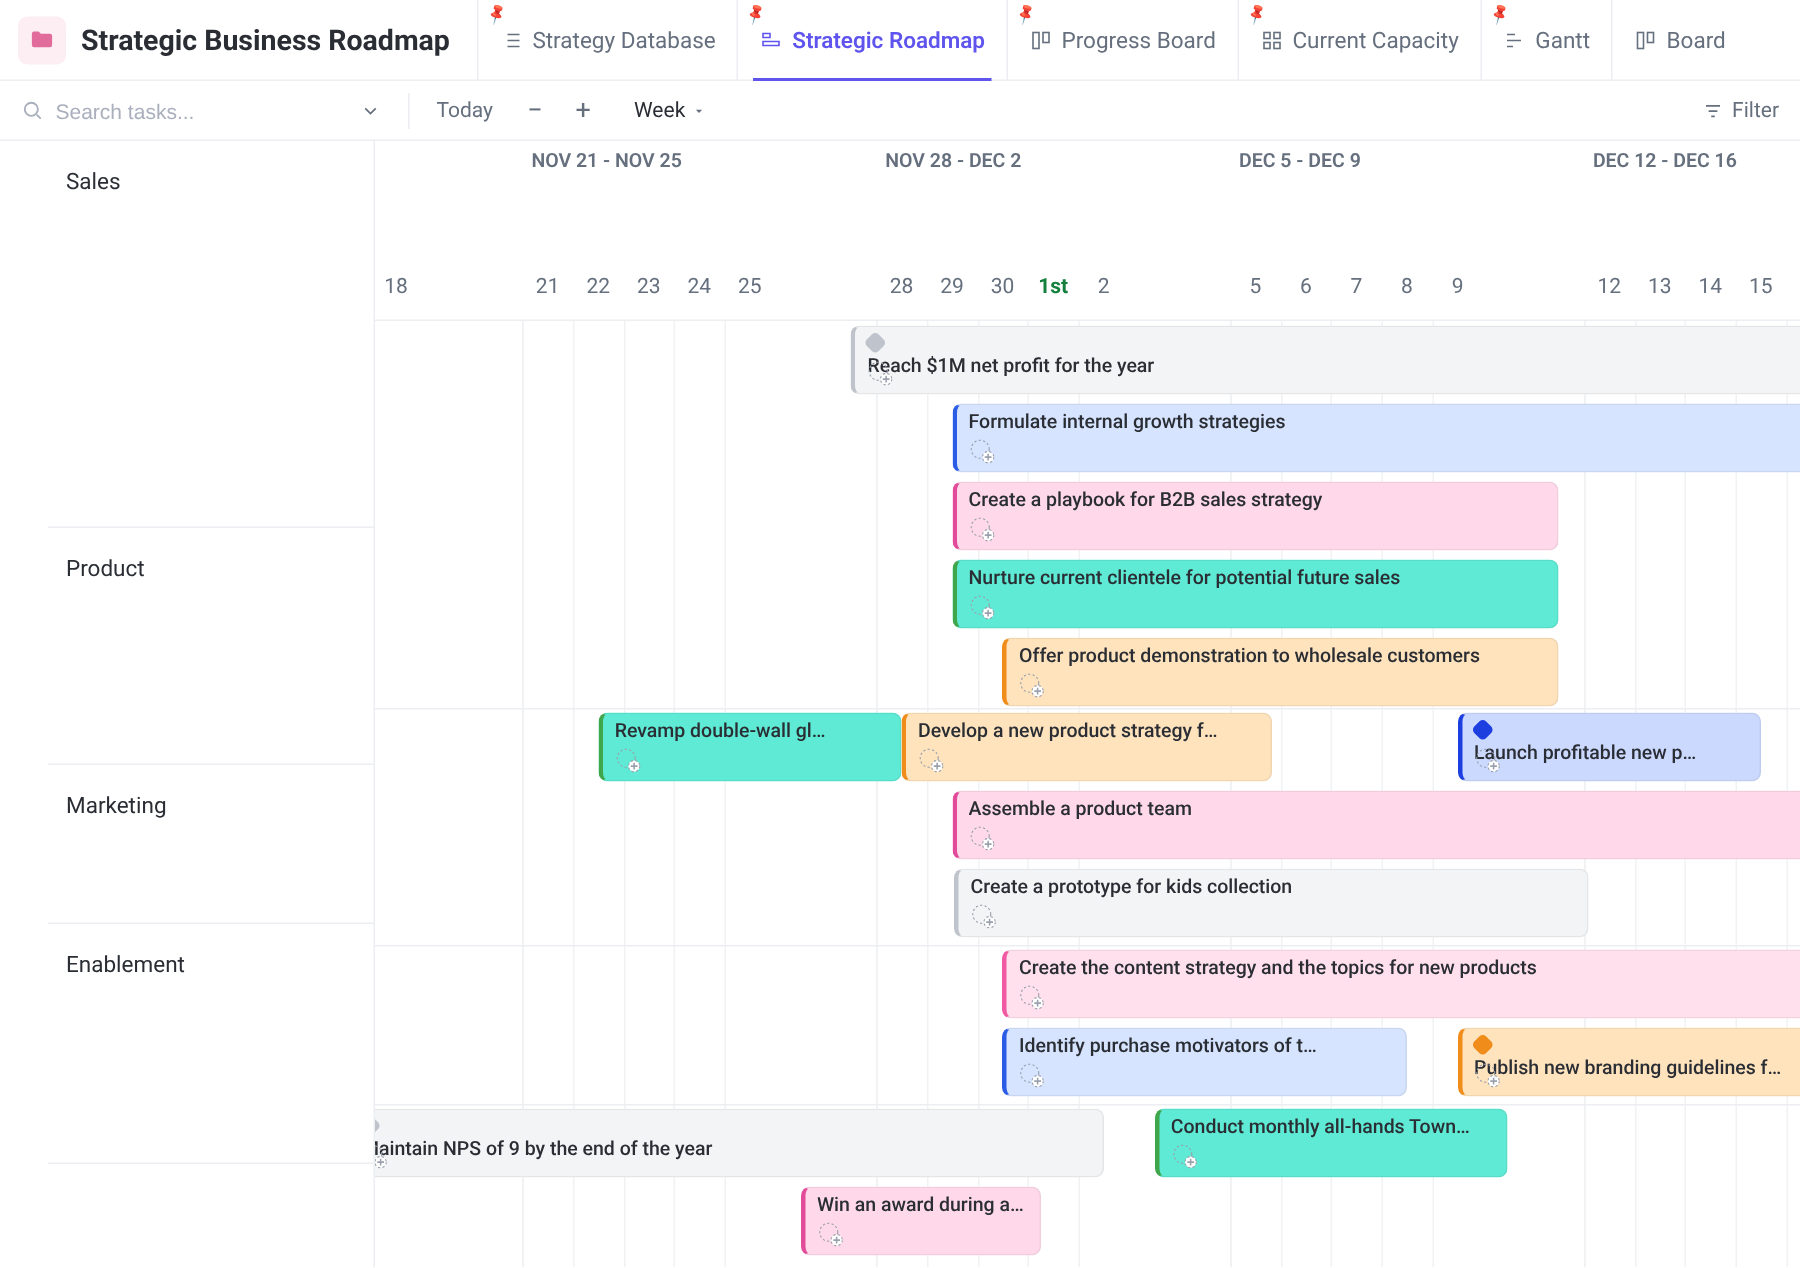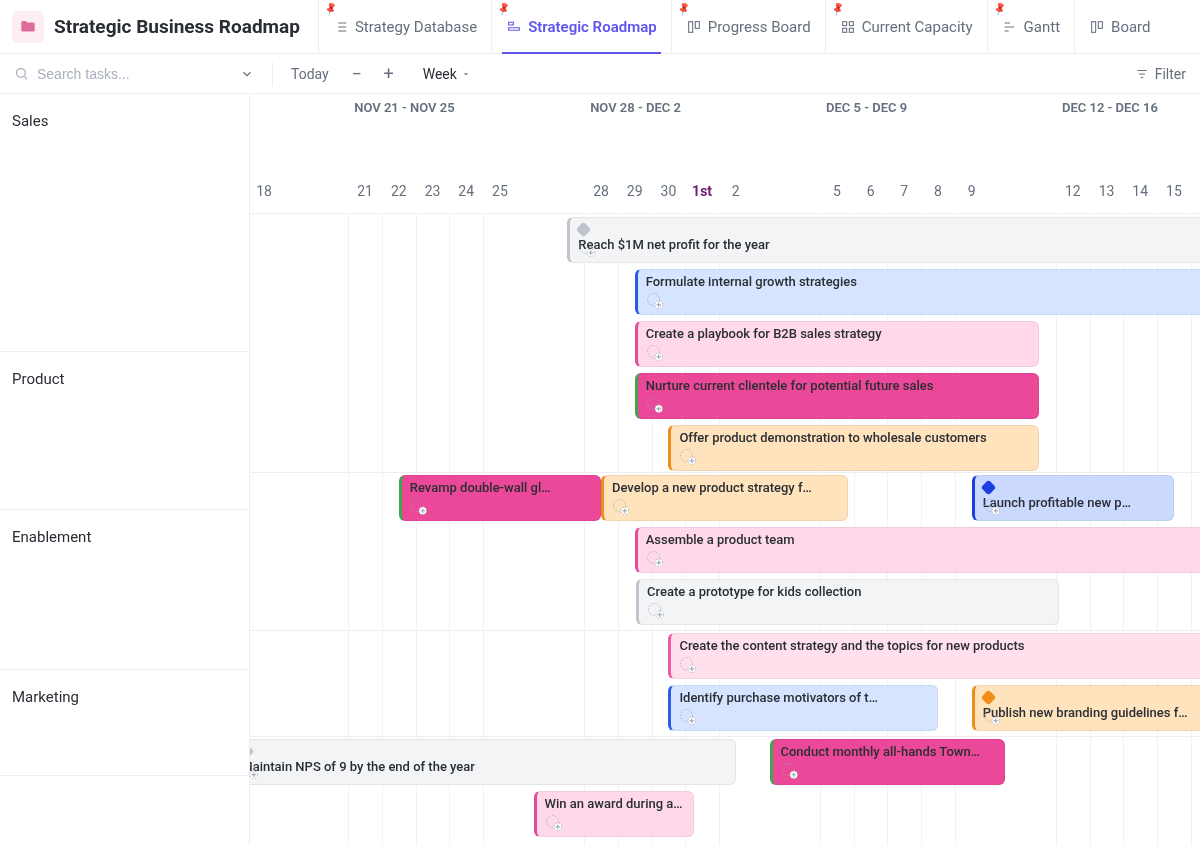--- a/index.html
+++ b/index.html
@@ -100,21 +100,21 @@
     display: flex; flex-direction: column;
   }
   .leftcol .list-head {
     height: 120px;
     border-bottom: 1px solid #eceef1;
     display: flex; align-items: flex-end;
     padding: 0 12px 12px 12px;
   }
   .leftcol .list-head .lh-title { font-size: 17px; font-weight: 500; }
   .leftcol .list-head .lh-icons { margin-left:auto; display:flex; gap:10px; color:#a9afbc; }
-  .leftcol .groups { position: relative; }
+  .leftcol .groups { position: relative; padding-left: 32px; }
   .leftcol .group {
     border-bottom: 1px solid #eceef1;
     padding: 18px 12px 0 12px;
     font-size: 15px;
     color: #2a2e34;
   }
 
   .ganttwrap {
     position: relative;
     overflow: hidden;
@@ -145,21 +145,21 @@
     white-space: nowrap;
   }
   .day-row {
     position: absolute; left:0; right:0; bottom: 8px; height: 22px;
   }
   .day-label {
     position: absolute;
     font-size: 14px; color:#656f7d;
     transform: translateX(-50%);
   }
-  .day-label.first { font-weight: 700; color:#701a75; }
+  .day-label.first { font-weight: 700; color:#15803d; }
 
   
   .rows { position: relative; z-index: 1; }
   .row-sep { position:absolute; left:0; right:0; height:1px; background:#eceef1; }
   .task {
     position: absolute;
     height: 46px;
     border-radius: 6px;
     padding: 4px 8px 0 8px;
     font-size: 13px;
@@ -191,21 +191,21 @@
   .task .assignee {
     position: absolute; left: 8px; bottom: 4px;
     width: 18px; height: 18px;
   }
   .task .assignee svg { width:18px; height:18px; }
 
   
   .c-gray   { background:#f3f4f6; border-left-color:#bfc4cc; }
   .c-blue   { background:#d6e4ff; border-left-color:#2b5ce6; }
   .c-pink   { background:#ffd9ea; border-left-color:#e24b9a; }
-  .c-green  { background:#ec4899; border-left-color:#3fa64b; }
+  .c-green  { background:#5eead4; border-left-color:#3fa64b; }
   .c-orange { background:#ffe3bd; border-left-color:#f08c1a; }
   .c-dblue  { background:#cbd9ff; border-left-color:#1e3fe0; }
   .c-lpink  { background:#ffe0ec; border-left-color:#ef5aa2; }
 
   .dot-gray    { background:#bfc4cc; }
   .dot-blue    { background:#1e3fe0; }
   .dot-orange  { background:#f08c1a; }
 
   
   .assignee svg circle { fill:none; stroke:#9aa1ad; stroke-dasharray:2 2; }
@@ -306,22 +306,22 @@
     <span>Filter</span>
   </div>
 </div>
 
 <div class="main">
 
   <div class="leftcol">
     <div class="groups" id="left-groups">
         <div class="group" style="height: 258px;">Sales</div>
         <div class="group" style="height: 158px;">Product</div>
+        <div class="group" style="height: 106px;">Marketing</div>
         <div class="group" style="height: 160px;">Enablement</div>
-        <div class="group" style="height: 106px;">Marketing</div>
       </div>
   </div>
 
   <div class="ganttwrap">
     <div class="gantt" id="gantt">
       <div class="col-lines" id="col-lines">
           <div class="vline" style="left: 98.25px; background: rgb(232, 234, 238);"></div>
           <div class="vline" style="left: 334.15px; background: rgb(232, 234, 238);"></div>
           <div class="vline" style="left: 570.05px; background: rgb(232, 234, 238);"></div>
           <div class="vline" style="left: 805.95px; background: rgb(232, 234, 238);"></div>

